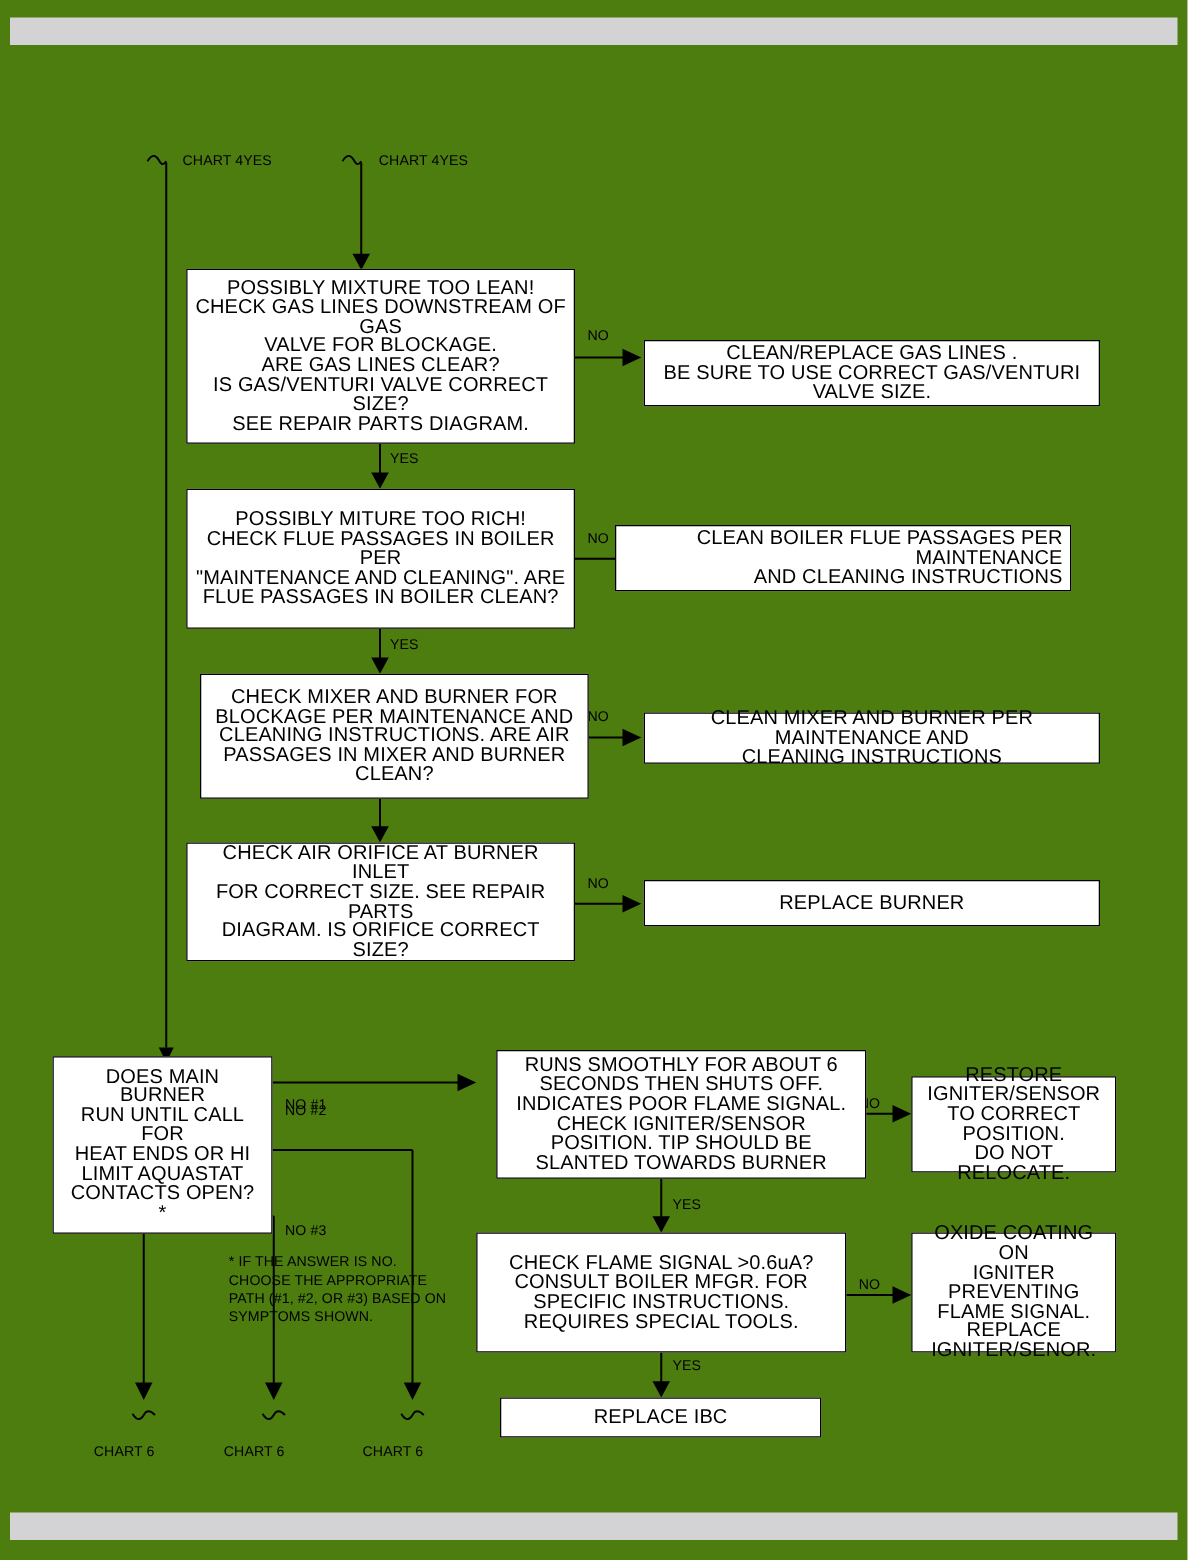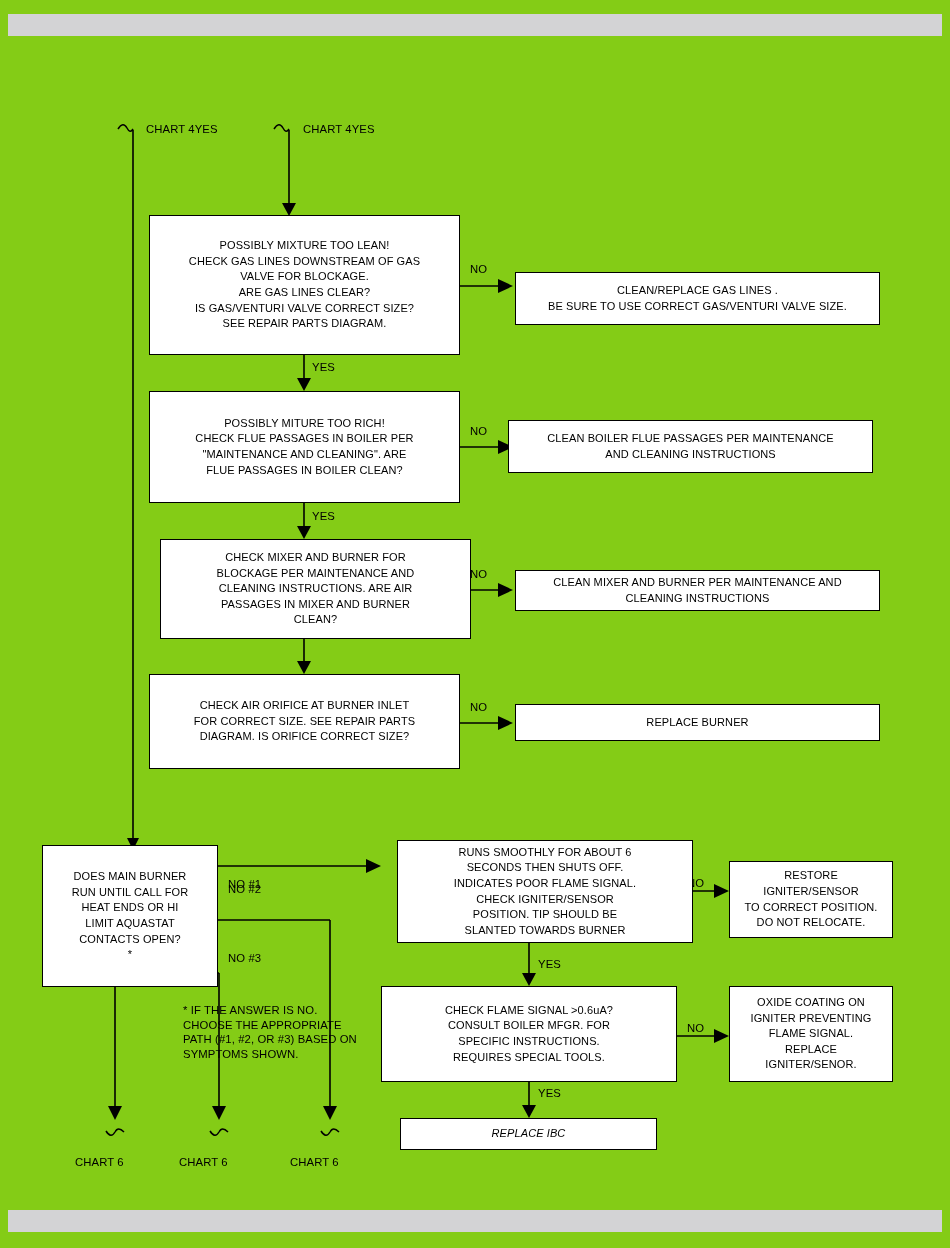--- a/index.html
+++ b/index.html
@@ -6,21 +6,21 @@
   html,body{margin:0;padding:0;background:#ffffff;}
   body{
     font-family:"Liberation Sans","DejaVu Sans",sans-serif;
     color:#000000;
     -webkit-font-smoothing:antialiased;
   }
   #page{
     position:relative;
     width:950px;
     height:1248px;
-    background:#84cc16;
+    background:#4d7c0f;
     overflow:hidden;
   }
   .band{
     position:absolute;
     left:8px;
     width:934px;
     height:22px;
     background:#d3d3d5;
   }
   #band-top{top:14px;}
@@ -28,21 +28,21 @@
 
   .box{
     position:absolute;
     box-sizing:border-box;
     border:1.6px solid #000;
     background:#ffffff;
     display:flex;
     align-items:center;
     justify-content:center;
     text-align:center;
-    font-size:11px;
+    font-size:16px;
     line-height:15.6px;
     letter-spacing:.1px;
     padding:2px 6px;
   }
   .box span{display:block;white-space:pre-line;}
 
   .lbl{
     position:absolute;
     font-size:11.3px;
     line-height:14.5px;
@@ -147,21 +147,21 @@
   <div class="lbl" style="left:312px;top:360px;">YES</div>
 
   <div class="lbl" style="left:470px;top:424px;">NO</div>
   <div class="lbl" style="left:312px;top:509px;">YES</div>
 
   <div class="lbl" style="left:470px;top:567px;">NO</div>
   <div class="lbl" style="left:470px;top:700px;">NO</div>
 
   <div class="lbl" style="left:228px;top:877px;">NO #1</div>
   <div class="lbl" style="left:228px;top:882px;text-align:center;">NO #2</div>
-  <div class="lbl" style="left:228px;top:951px;">NO #3</div>
+  <div class="lbl" style="left:228px;top:978px;">NO #3</div>
 
   <div class="lbl" style="left:687px;top:876px;">NO</div>
   <div class="lbl" style="left:538px;top:957px;">YES</div>
 
   <div class="lbl" style="left:687px;top:1021px;">NO</div>
   <div class="lbl" style="left:538px;top:1086px;">YES</div>
 
   <div class="box" style="left:149px;top:215px;width:311px;height:140px;">
     <span>POSSIBLY MIXTURE TOO LEAN!
 CHECK GAS LINES DOWNSTREAM OF GAS
@@ -176,21 +176,21 @@
 BE SURE TO USE CORRECT GAS/VENTURI VALVE SIZE.</span>
   </div>
 
   <div class="box" style="left:149px;top:391px;width:311px;height:112px;">
     <span>POSSIBLY MITURE TOO RICH!
 CHECK FLUE PASSAGES IN BOILER PER
 "MAINTENANCE AND CLEANING". ARE
 FLUE PASSAGES IN BOILER CLEAN?</span>
   </div>
 
-  <div class="box" style="left:508px;top:420px;width:365px;height:53px;">
+  <div class="box" style="left:492px;top:420px;width:365px;height:53px;text-align:right;">
     <span>CLEAN BOILER FLUE PASSAGES PER MAINTENANCE
 AND CLEANING INSTRUCTIONS</span>
   </div>
 
   <div class="box" style="left:160px;top:539px;width:311px;height:100px;">
     <span>CHECK MIXER AND BURNER FOR
 BLOCKAGE PER MAINTENANCE AND
 CLEANING INSTRUCTIONS. ARE AIR
 PASSAGES IN MIXER AND BURNER
 CLEAN?</span>
@@ -244,21 +244,21 @@
   </div>
 
   <div class="box" style="left:729px;top:986px;width:164px;height:96px;">
     <span>OXIDE COATING ON
 IGNITER PREVENTING
 FLAME SIGNAL.
 REPLACE
 IGNITER/SENOR.</span>
   </div>
 
-  <div class="box" style="left:400px;top:1118px;width:257px;height:32px;font-style:italic;">
+  <div class="box" style="left:400px;top:1118px;width:257px;height:32px;">
     <span>REPLACE IBC</span>
   </div>
 
   <div class="lbl" style="left:162px;top:1003px;width:230px;margin-left:21px;">* IF THE ANSWER IS NO.
 CHOOSE THE APPROPRIATE
 PATH (#1, #2, OR #3) BASED ON
 SYMPTOMS SHOWN.</div>
 
 </div>
 

